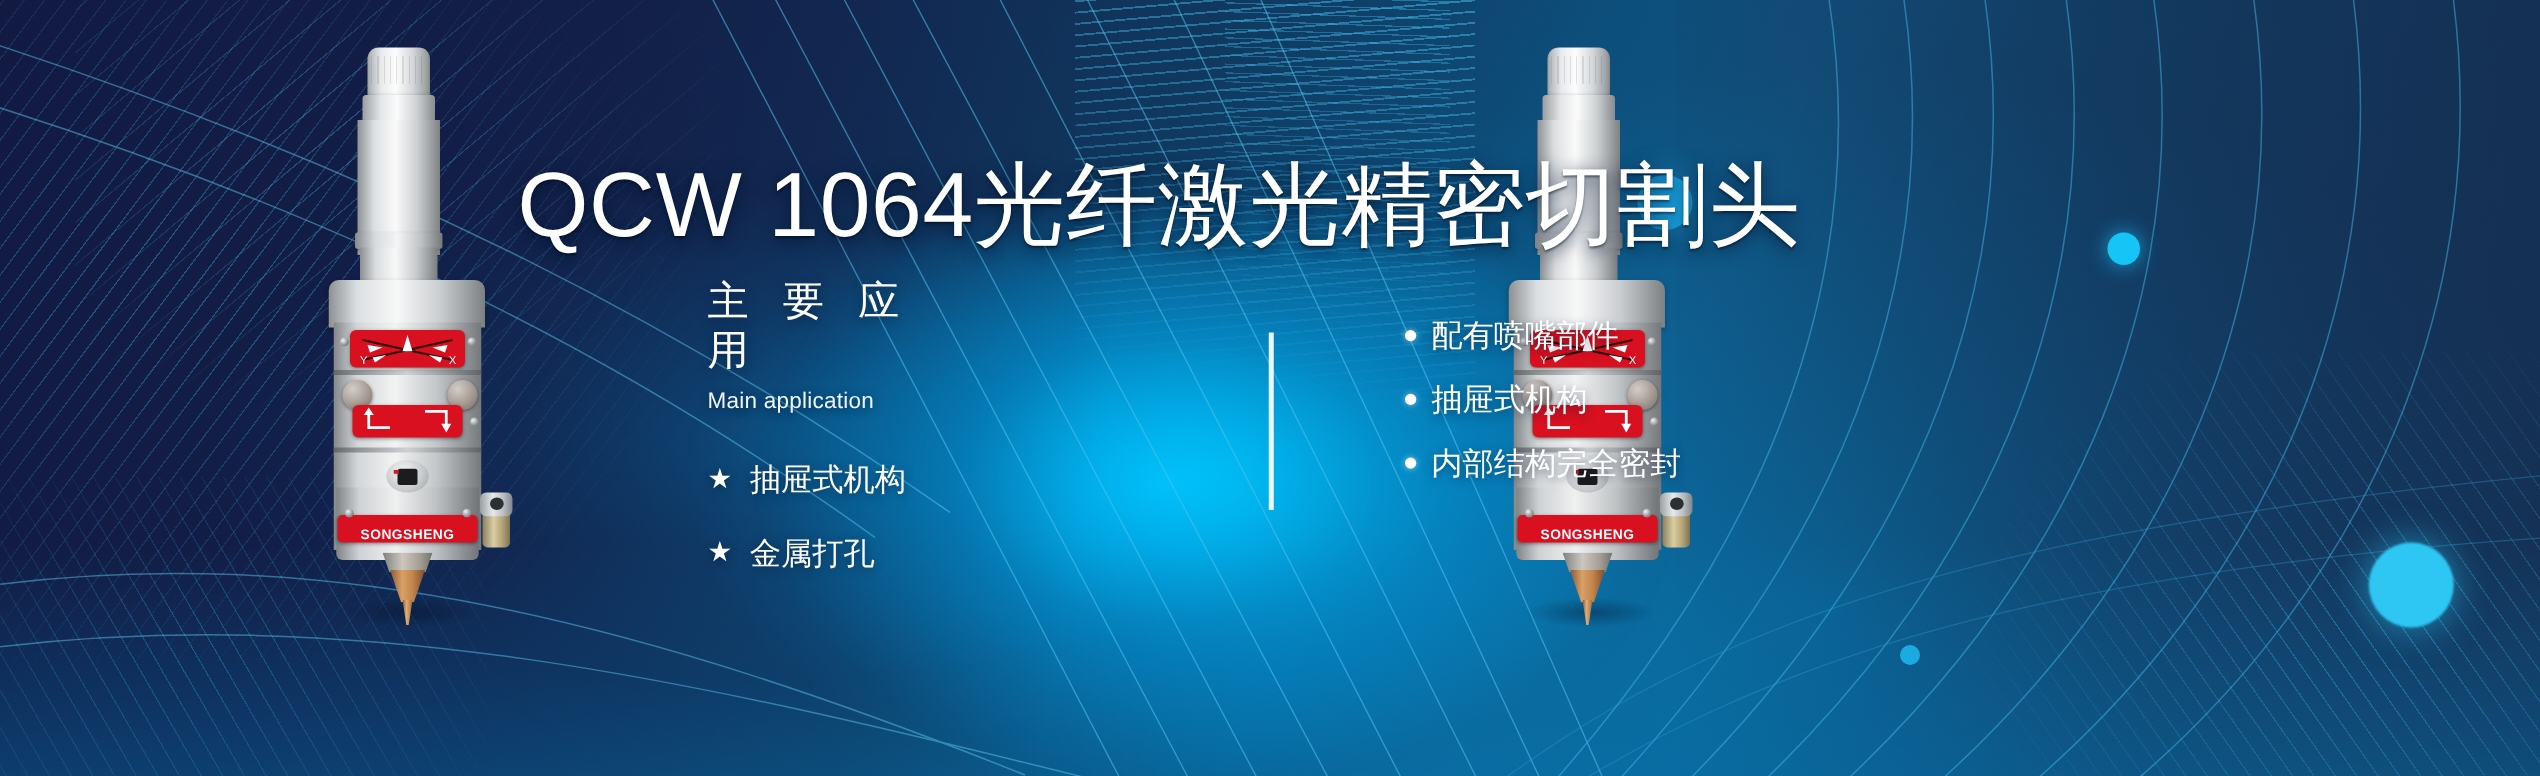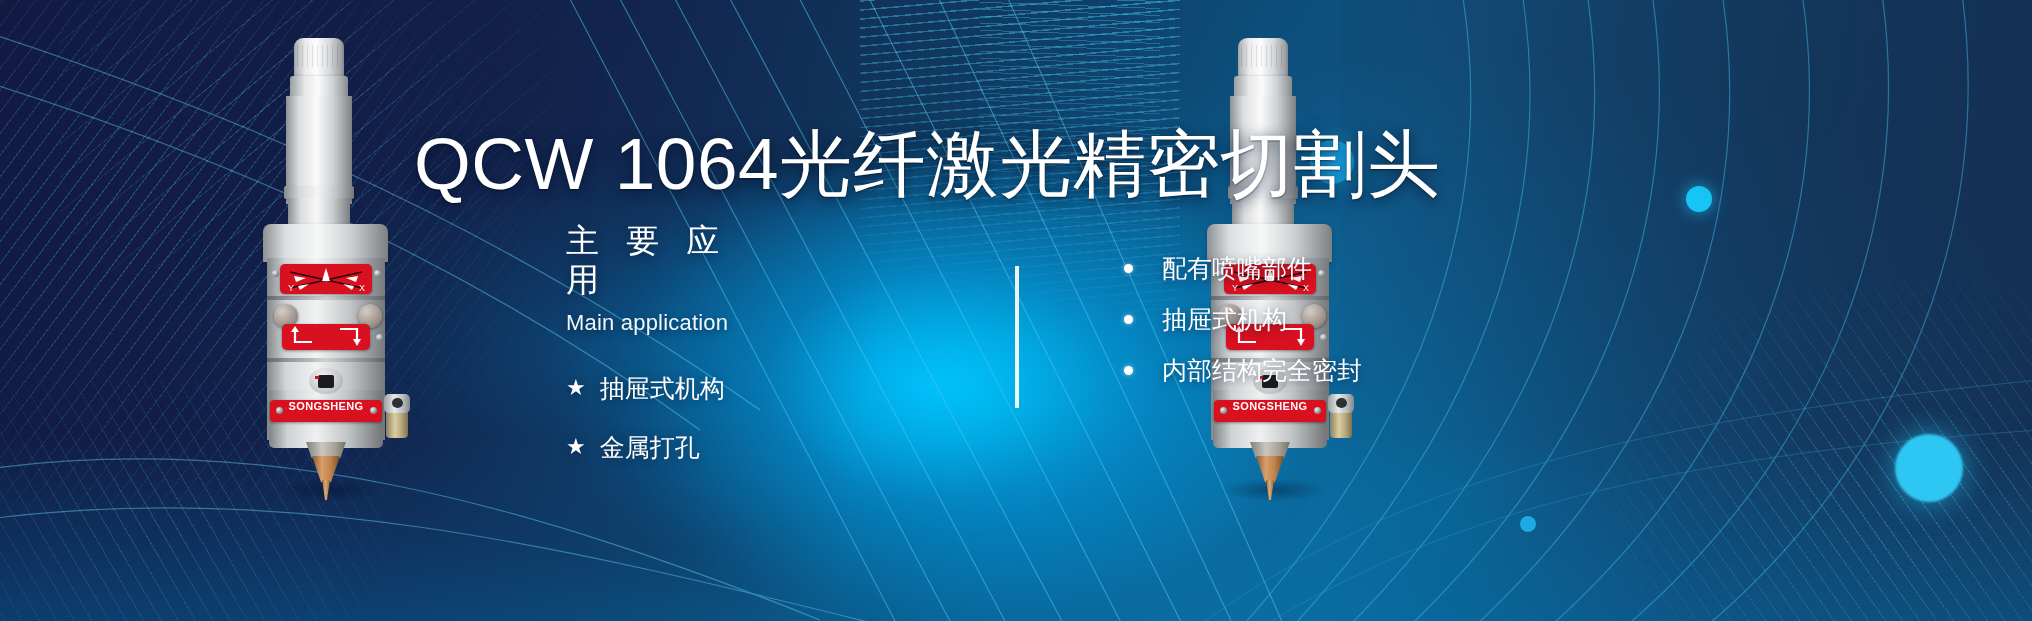--- a/index.html
+++ b/index.html
@@ -97,39 +97,39 @@
     text-shadow:0 3px 14px rgba(0,20,50,.75), 0 1px 2px rgba(0,0,0,.5);
     margin-top:20px;
   }
 
   .left-col{position:absolute;left:566px;top:222px;width:200px;text-align:left;}
   .app-title-cn{
     font-size:33px;color:#fff;letter-spacing:9px;font-weight:400;
     text-shadow:0 2px 8px rgba(0,25,55,.6);line-height:1.18;
   }
   .app-title-en{
-    margin-top:10px;font-size:22px;color:#eef7fd;font-weight:400;letter-spacing:.2px;
+    margin-top:10px;font-size:18px;color:#eef7fd;font-weight:400;letter-spacing:.2px;
     text-shadow:0 2px 7px rgba(0,25,55,.6);
   }
   .star-list{margin-top:36px;}
   .star-item{
     display:flex;align-items:center;gap:14px;
     font-size:25px;color:#ffffff;margin-bottom:26px;
     text-shadow:0 2px 8px rgba(0,25,55,.55);
   }
   .star-glyph{font-size:22px;line-height:1;color:#ffffff;}
 
   .divider{
     position:absolute;left:1015px;top:266px;width:4px;height:142px;
     background:rgba(255,255,255,.92);
   }
 
   .feature-col{position:absolute;left:1124px;top:252px;}
   .feature-item{
-    display:flex;align-items:center;gap:29px;
+    display:flex;align-items:center;gap:12px;
     font-size:25px;color:#ffffff;margin-bottom:18px;
     text-shadow:0 2px 8px rgba(0,25,55,.55);white-space:nowrap;
   }
   .feature-dot{
     width:9px;height:9px;border-radius:50%;background:#fff;flex:0 0 auto;
     box-shadow:0 0 5px rgba(255,255,255,.55);
   }
 
   
   .product{position:absolute;width:170px;height:420px;}
@@ -182,22 +182,22 @@
     background:linear-gradient(90deg,#808487 0%,#cfd2d4 16%,#eff0f0 42%,#bfc2c4 70%,#717578 100%);
   }
 
   .lbl{
     position:absolute;background:#d9101f;border-radius:5px;
     box-shadow:0 1px 3px rgba(0,0,0,.4);
   }
   .lbl-xy{left:32px;top:226px;width:92px;height:30px;}
   .lbl-arrows{left:34px;top:286px;width:88px;height:26px;}
   .lbl-logo{
-    left:22px;top:362px;width:112px;height:22px;border-radius:4px;
-    display:flex;align-items:flex-start;justify-content:center;
+    left:22px;top:374px;width:112px;height:22px;border-radius:4px;
+    display:flex;align-items:flex-end;justify-content:center;
   }
   .lbl-logo span{
     color:#fff;font-size:11px;font-weight:700;letter-spacing:.4px;
     font-family:"Liberation Sans",sans-serif;
   }
   .lbl-xy svg,.lbl-arrows svg{display:block;}
 
   .screw{
     position:absolute;width:7px;height:7px;border-radius:50%;
     background:radial-gradient(circle at 35% 33%, #f0f1f1, #8d9194 60%, #5e6265);

